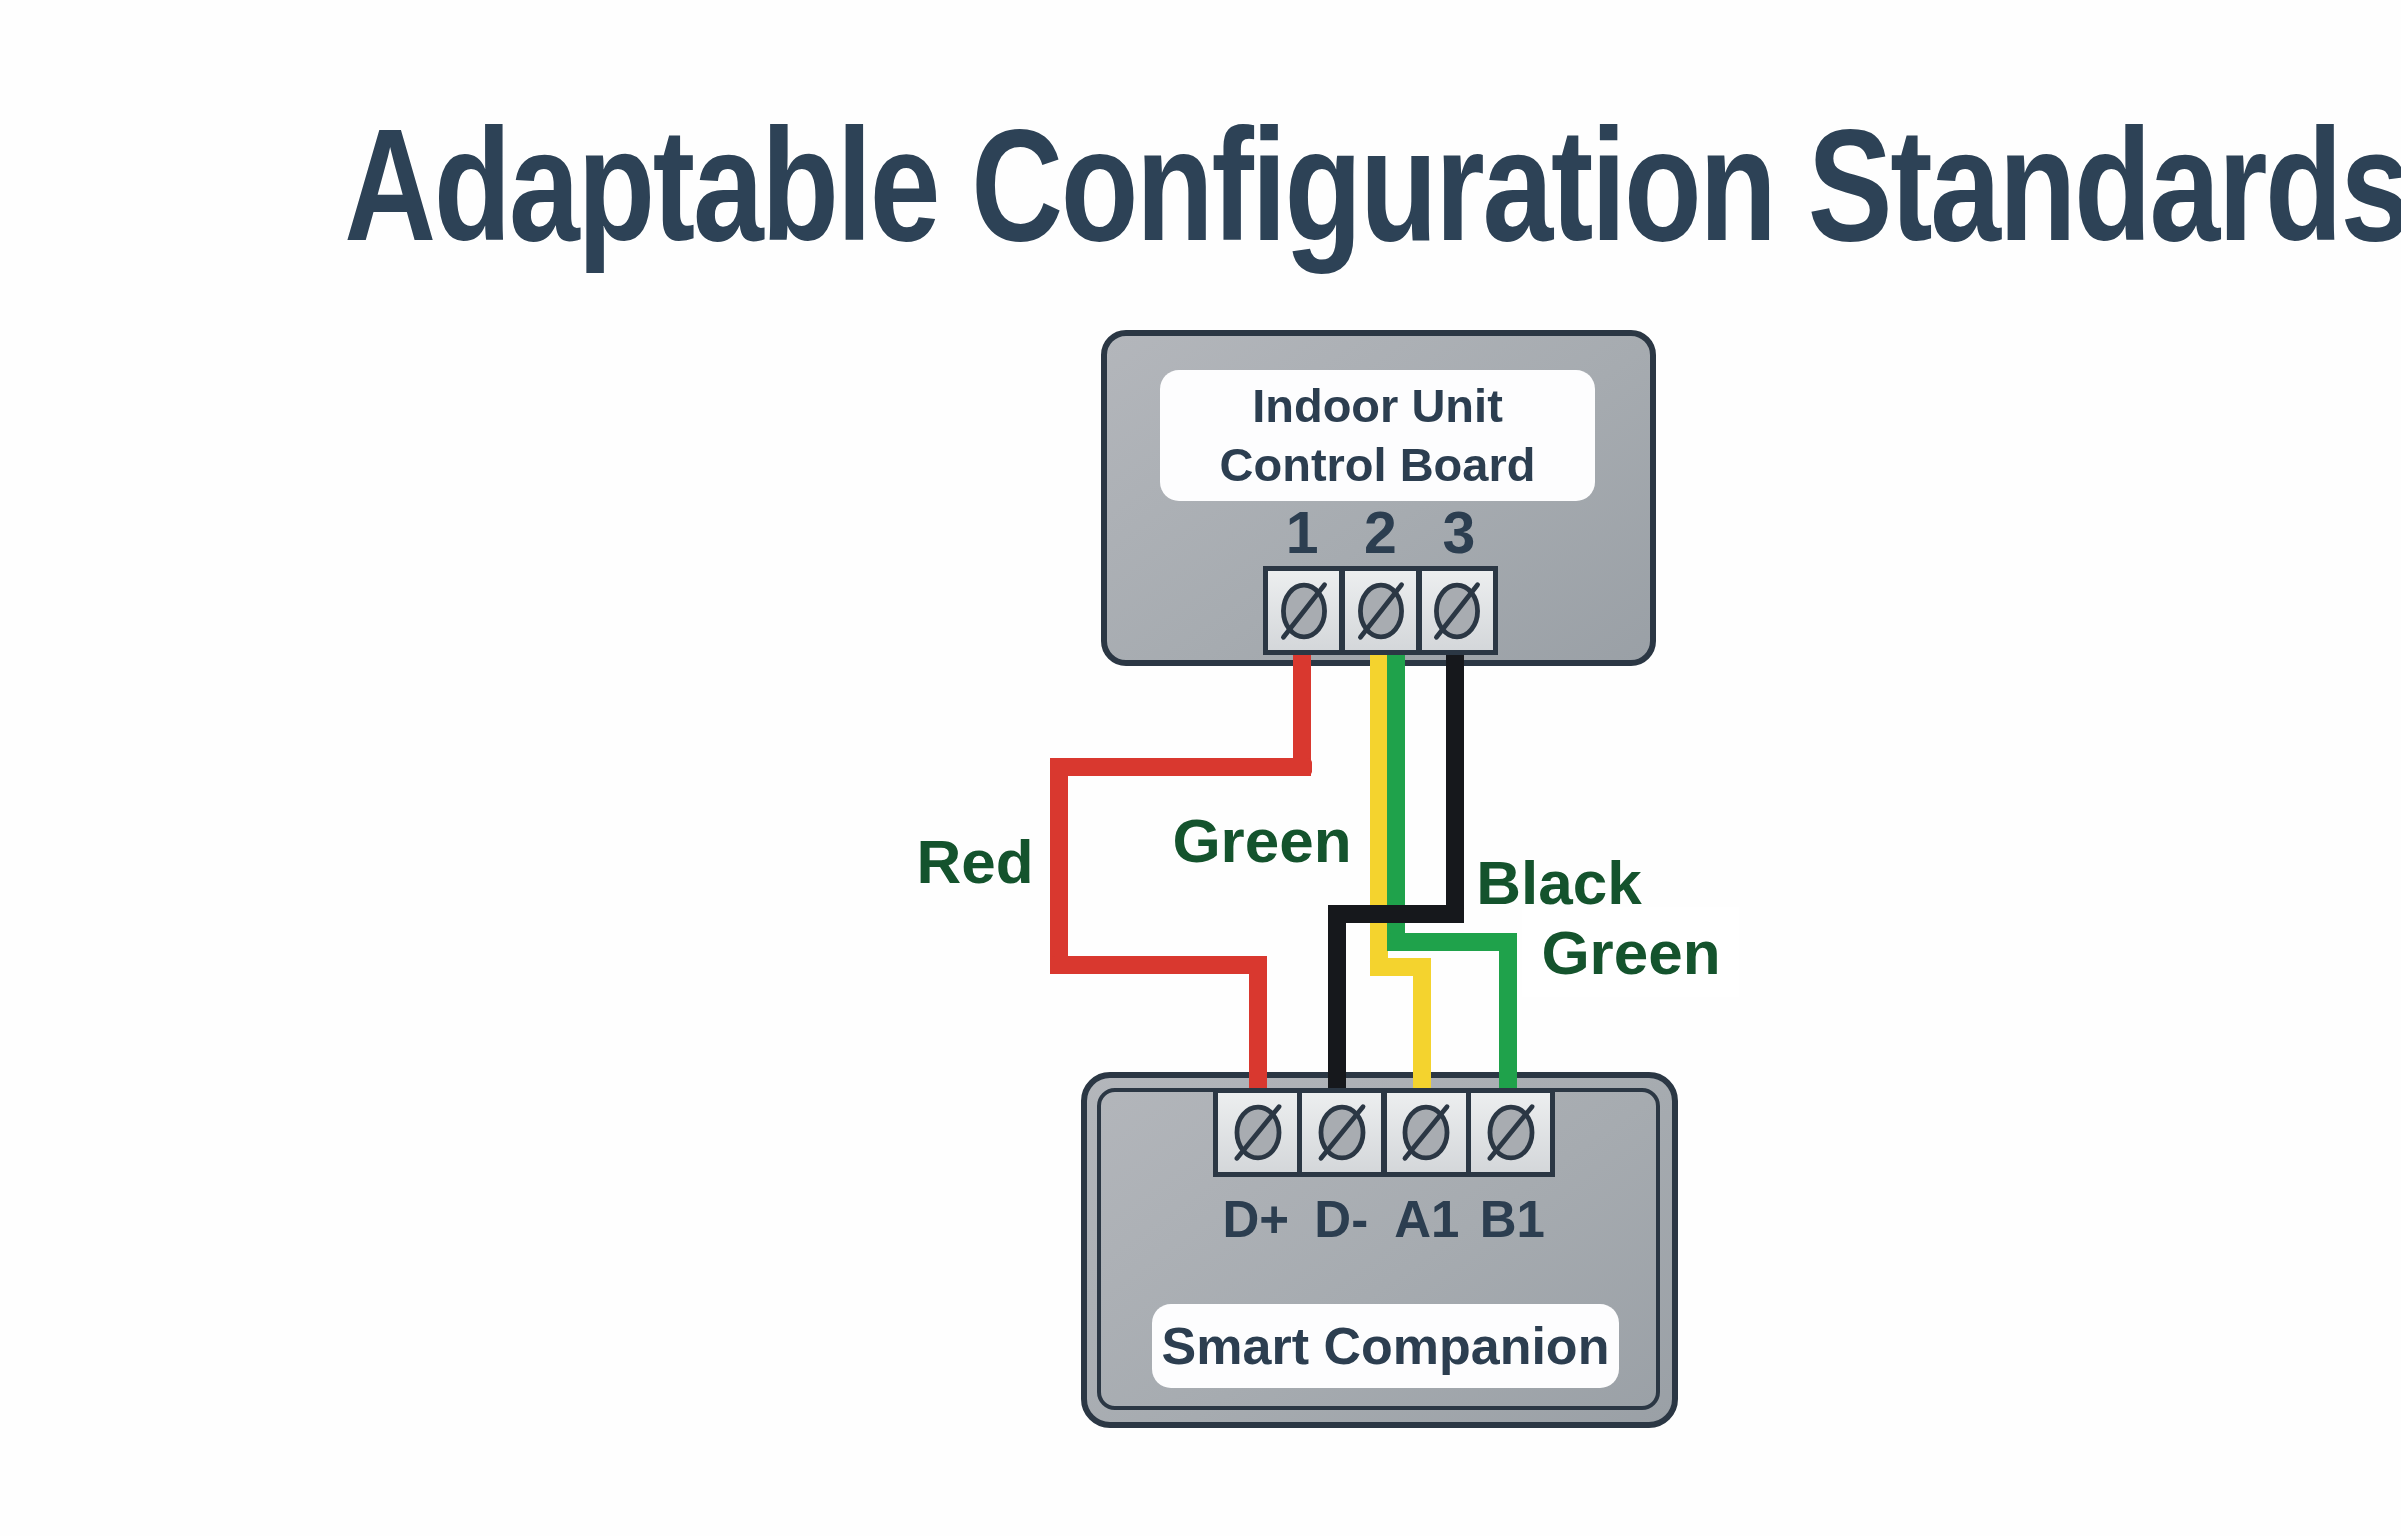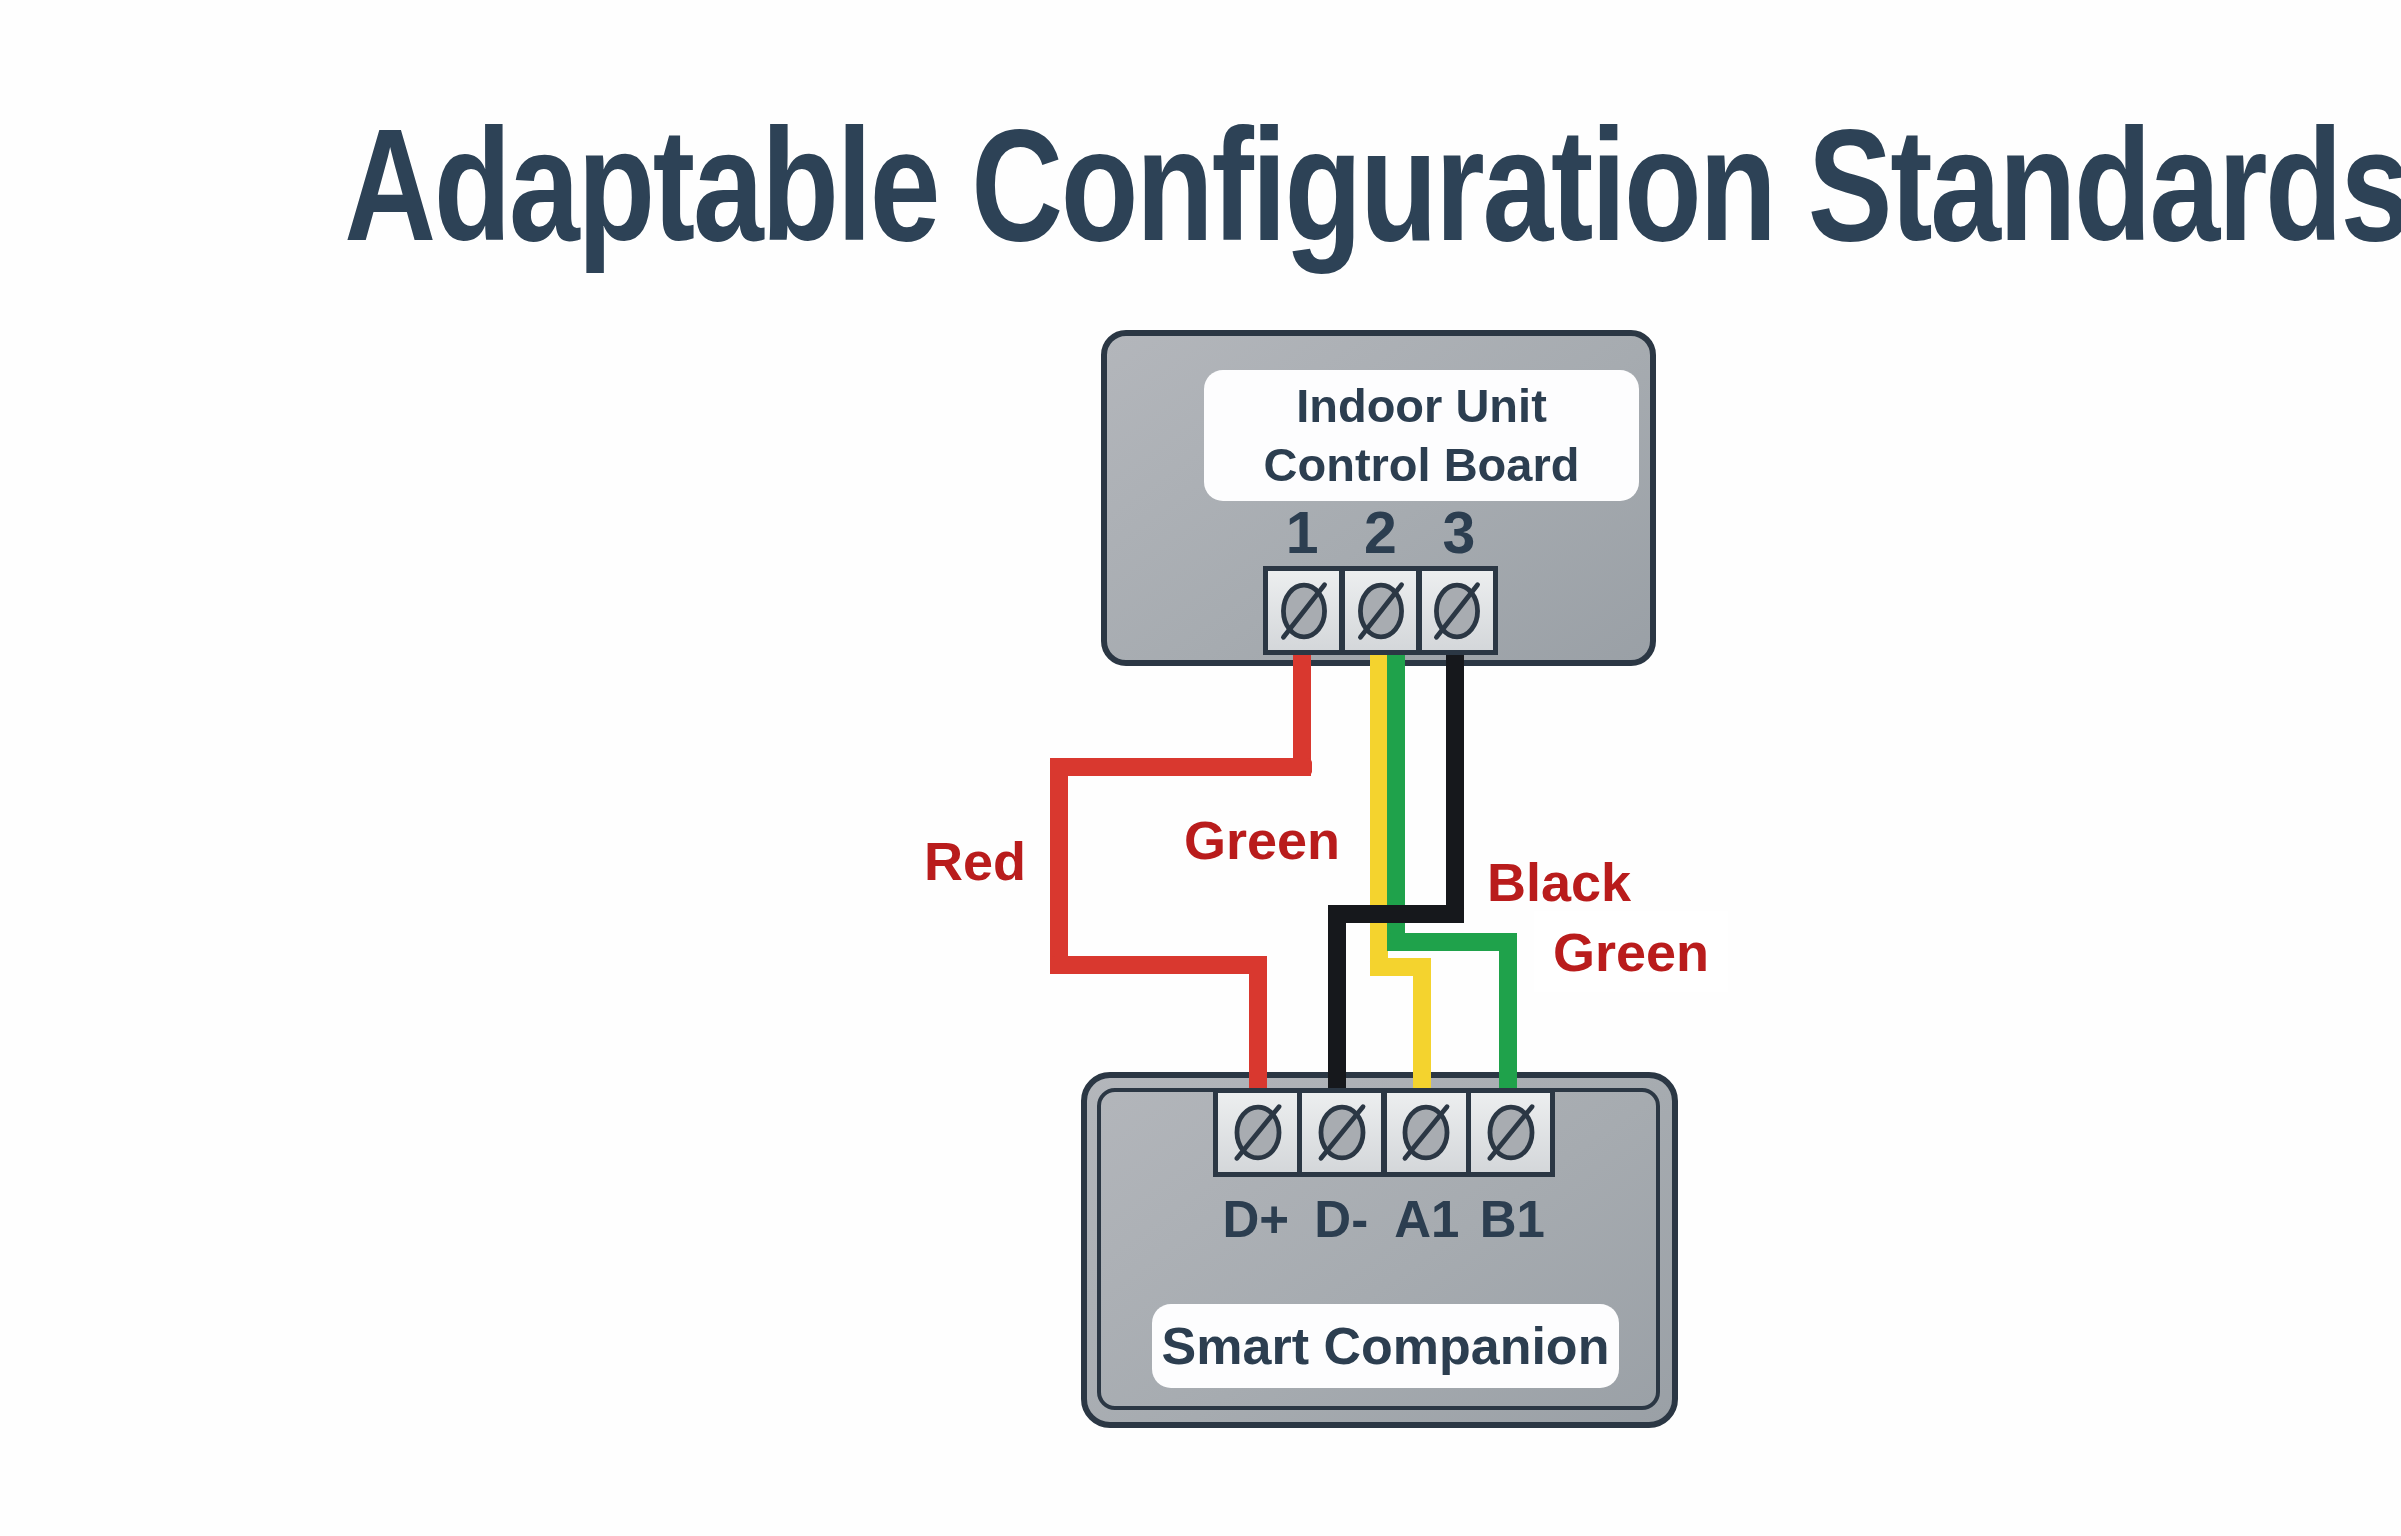--- a/index.html
+++ b/index.html
@@ -18,21 +18,21 @@
        border:6.2px solid #2b3744;border-radius:25px;box-sizing:border-box;z-index:1;}
   .box-indoor{left:1101px;top:330px;width:555px;height:336px;}
   .box-smart{left:1081px;top:1072px;width:597px;height:356px;border-radius:29px;}
   .inner-line{position:absolute;left:1097px;top:1088px;width:563px;height:322px;
               border:4.8px solid #2b3744;border-radius:18px;box-sizing:border-box;
               background:transparent;z-index:2;}
 
   .white-label{position:absolute;background:#fdfdfe;border-radius:19px;z-index:3;
                display:flex;flex-direction:column;align-items:center;justify-content:center;
                color:#2c3e50;font-weight:700;text-align:center;}
-  .label-indoor{left:1160px;top:370px;width:435px;height:131px;font-size:47px;line-height:1.24;margin-left:44px;}
+  .label-indoor{left:1160px;top:370px;width:435px;height:131px;font-size:47px;line-height:1.24;}
   .label-smart{left:1152px;top:1304px;width:467px;height:84px;font-size:52px;border-radius:19px;}
 
   
   .num-row{position:absolute;left:1263px;top:499px;width:235px;height:62px;
            display:flex;z-index:4;}
   .num-row span{flex:1;text-align:center;font-size:59px;font-weight:700;color:#2c3e50;}
   .bottom-term-row{position:absolute;left:1213px;top:1190px;width:342px;height:58px;
            display:flex;z-index:4;}
   .bottom-term-row span{flex:1;text-align:center;font-size:51px;font-weight:700;color:#2c3e50;}
 
@@ -62,21 +62,21 @@
   .g-v1{left:1387px;top:649px;width:18px;height:302px;}
   .g-h{left:1387px;top:933px;width:130px;height:18px;border-radius:3.8px;}
   .g-v2{left:1499px;top:933px;width:18px;height:164px;}
   
   .b-v1{left:1446px;top:649px;width:18px;height:274px;}
   .b-h{left:1328px;top:905px;width:136px;height:18px;border-radius:3.8px;}
   .b-v2{left:1328px;top:905px;width:18px;height:192px;}
 
   
   .wire-label{position:absolute;transform:translate(-50%,-50%);
-              font-size:54px;font-weight:600;color:#b91c1c;z-index:9;white-space:nowrap;}
+              font-size:62px;font-weight:600;color:#14532d;z-index:9;white-space:nowrap;}
   .wl-red{left:975px;top:861px;}
   .wl-yellow{left:1262px;top:840px;}
   .wl-black{left:1559px;top:882px;}
   .wl-green{left:1631px;top:952px;background:#ffffff;padding:9.6px 19px;}
 </style>
 </head>
 <body>
 
 <div class="canvas">
 

